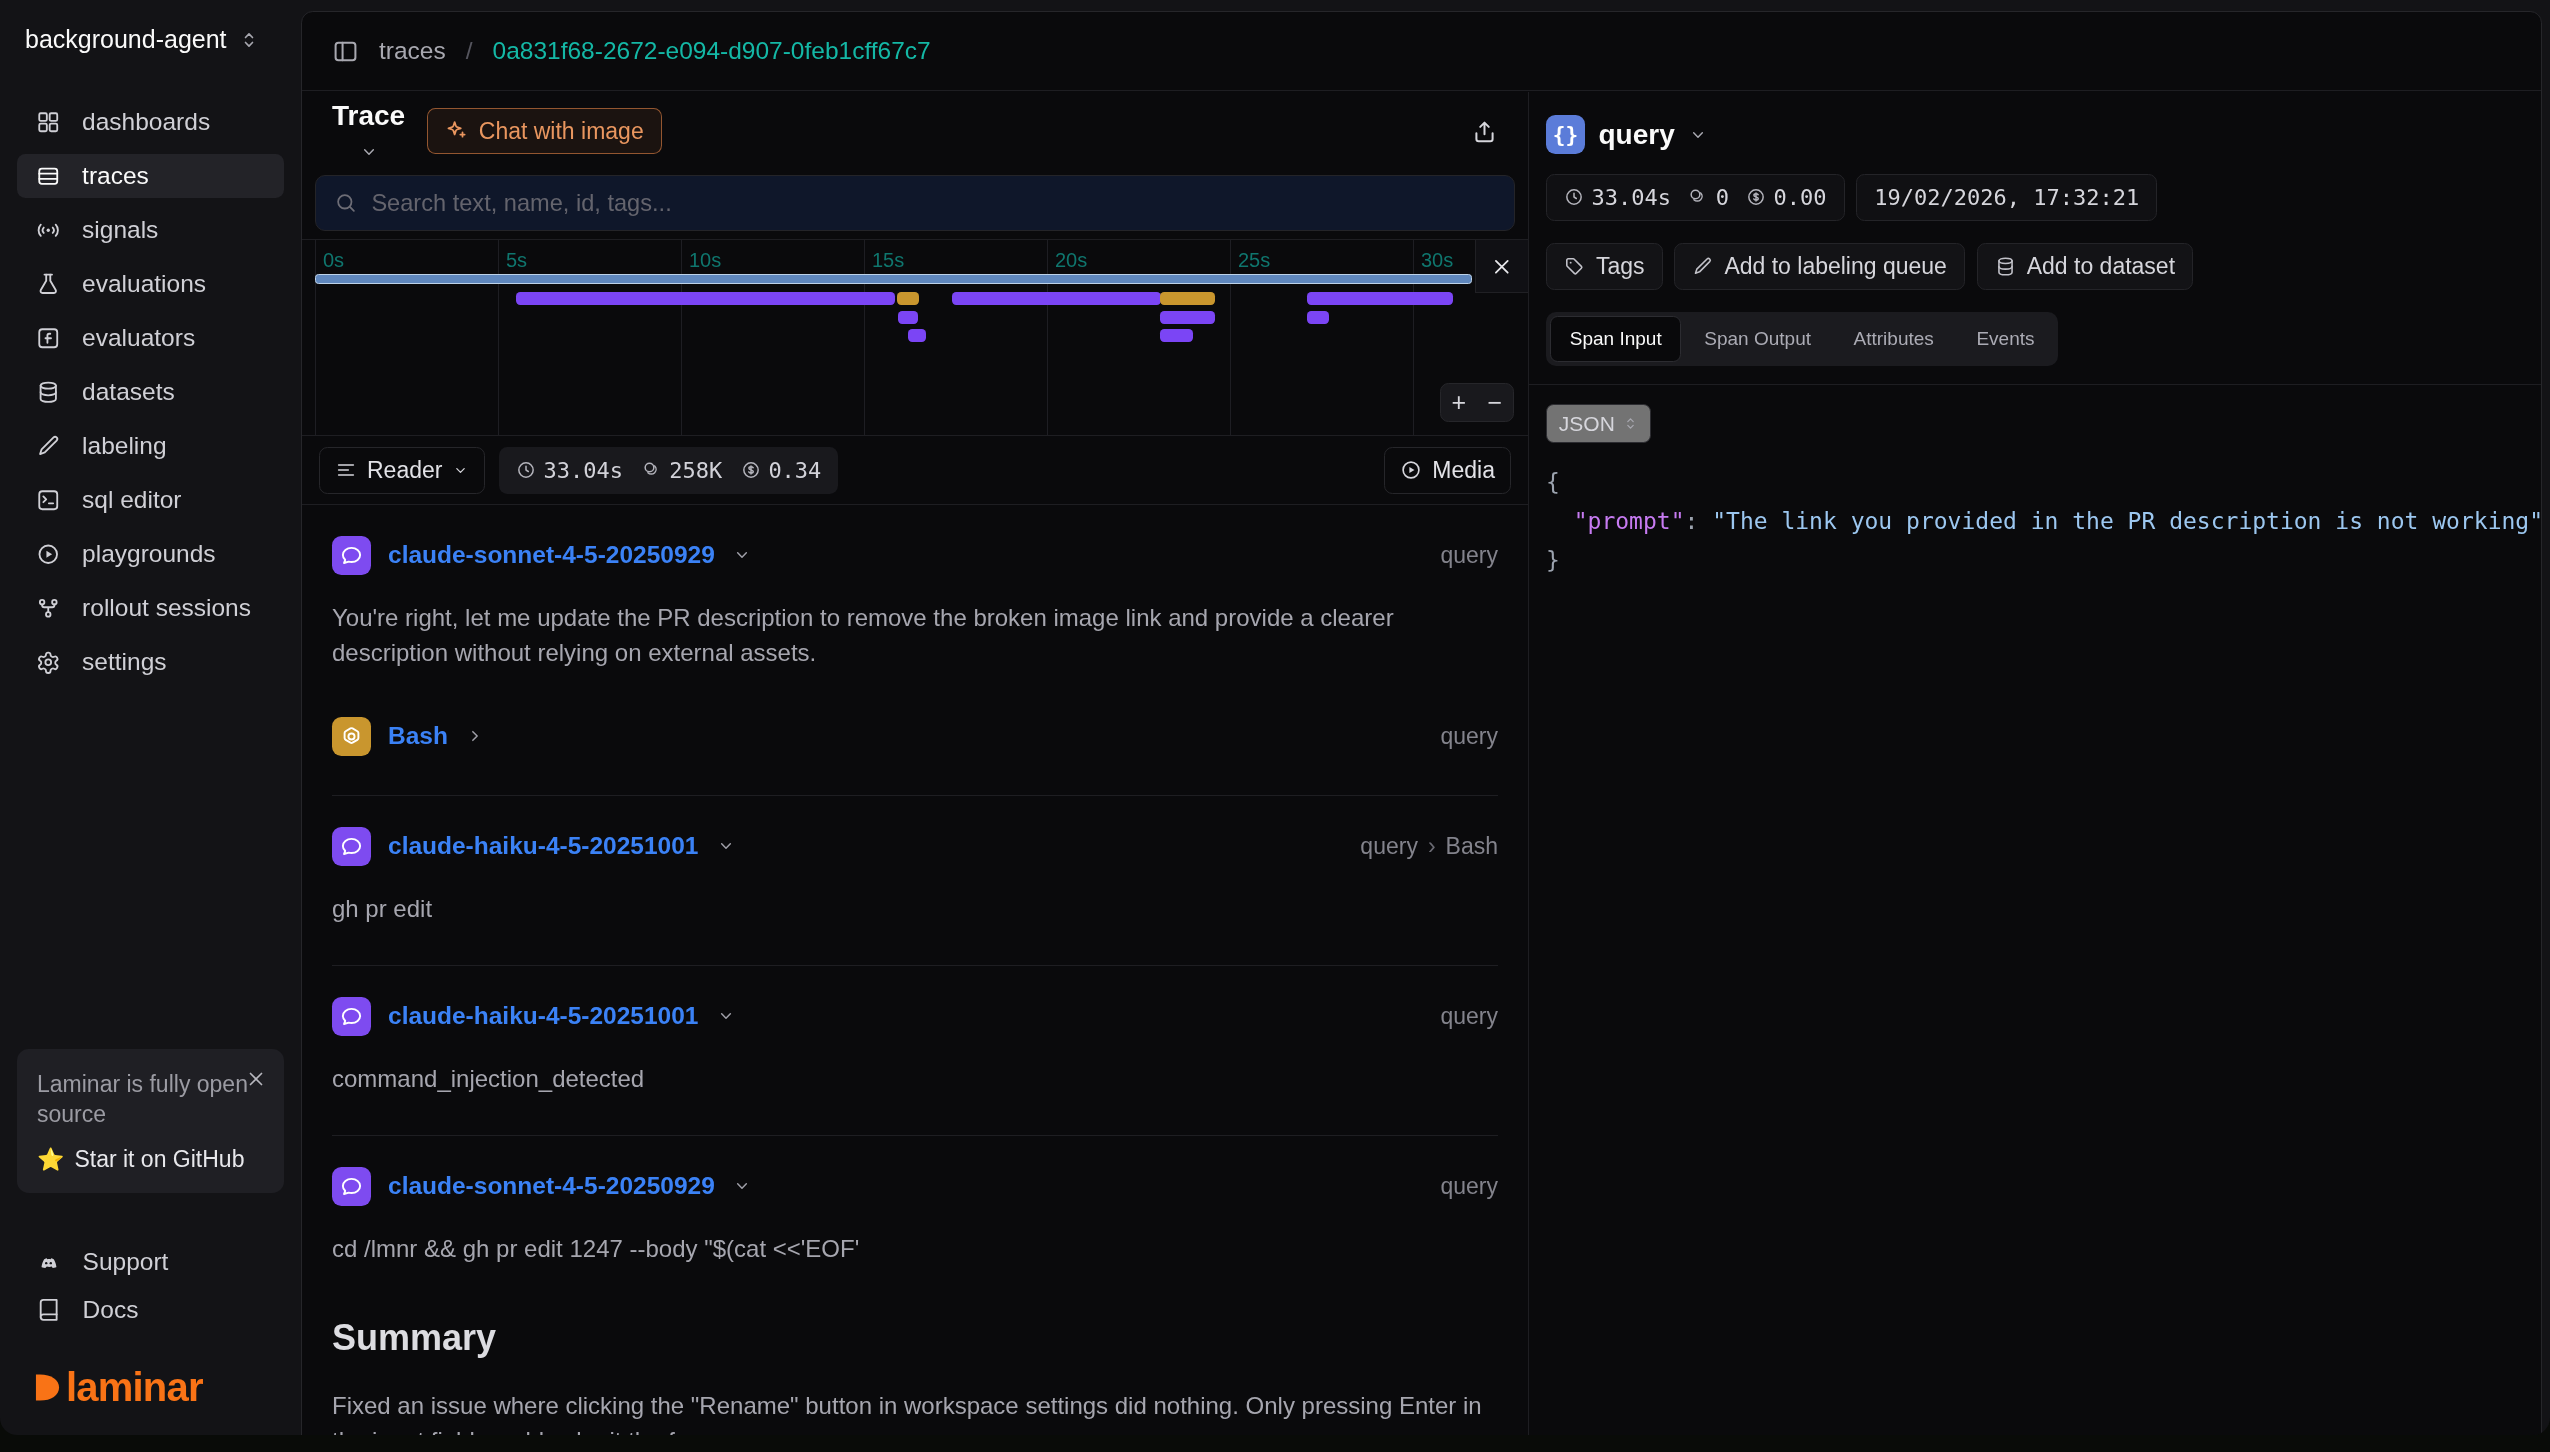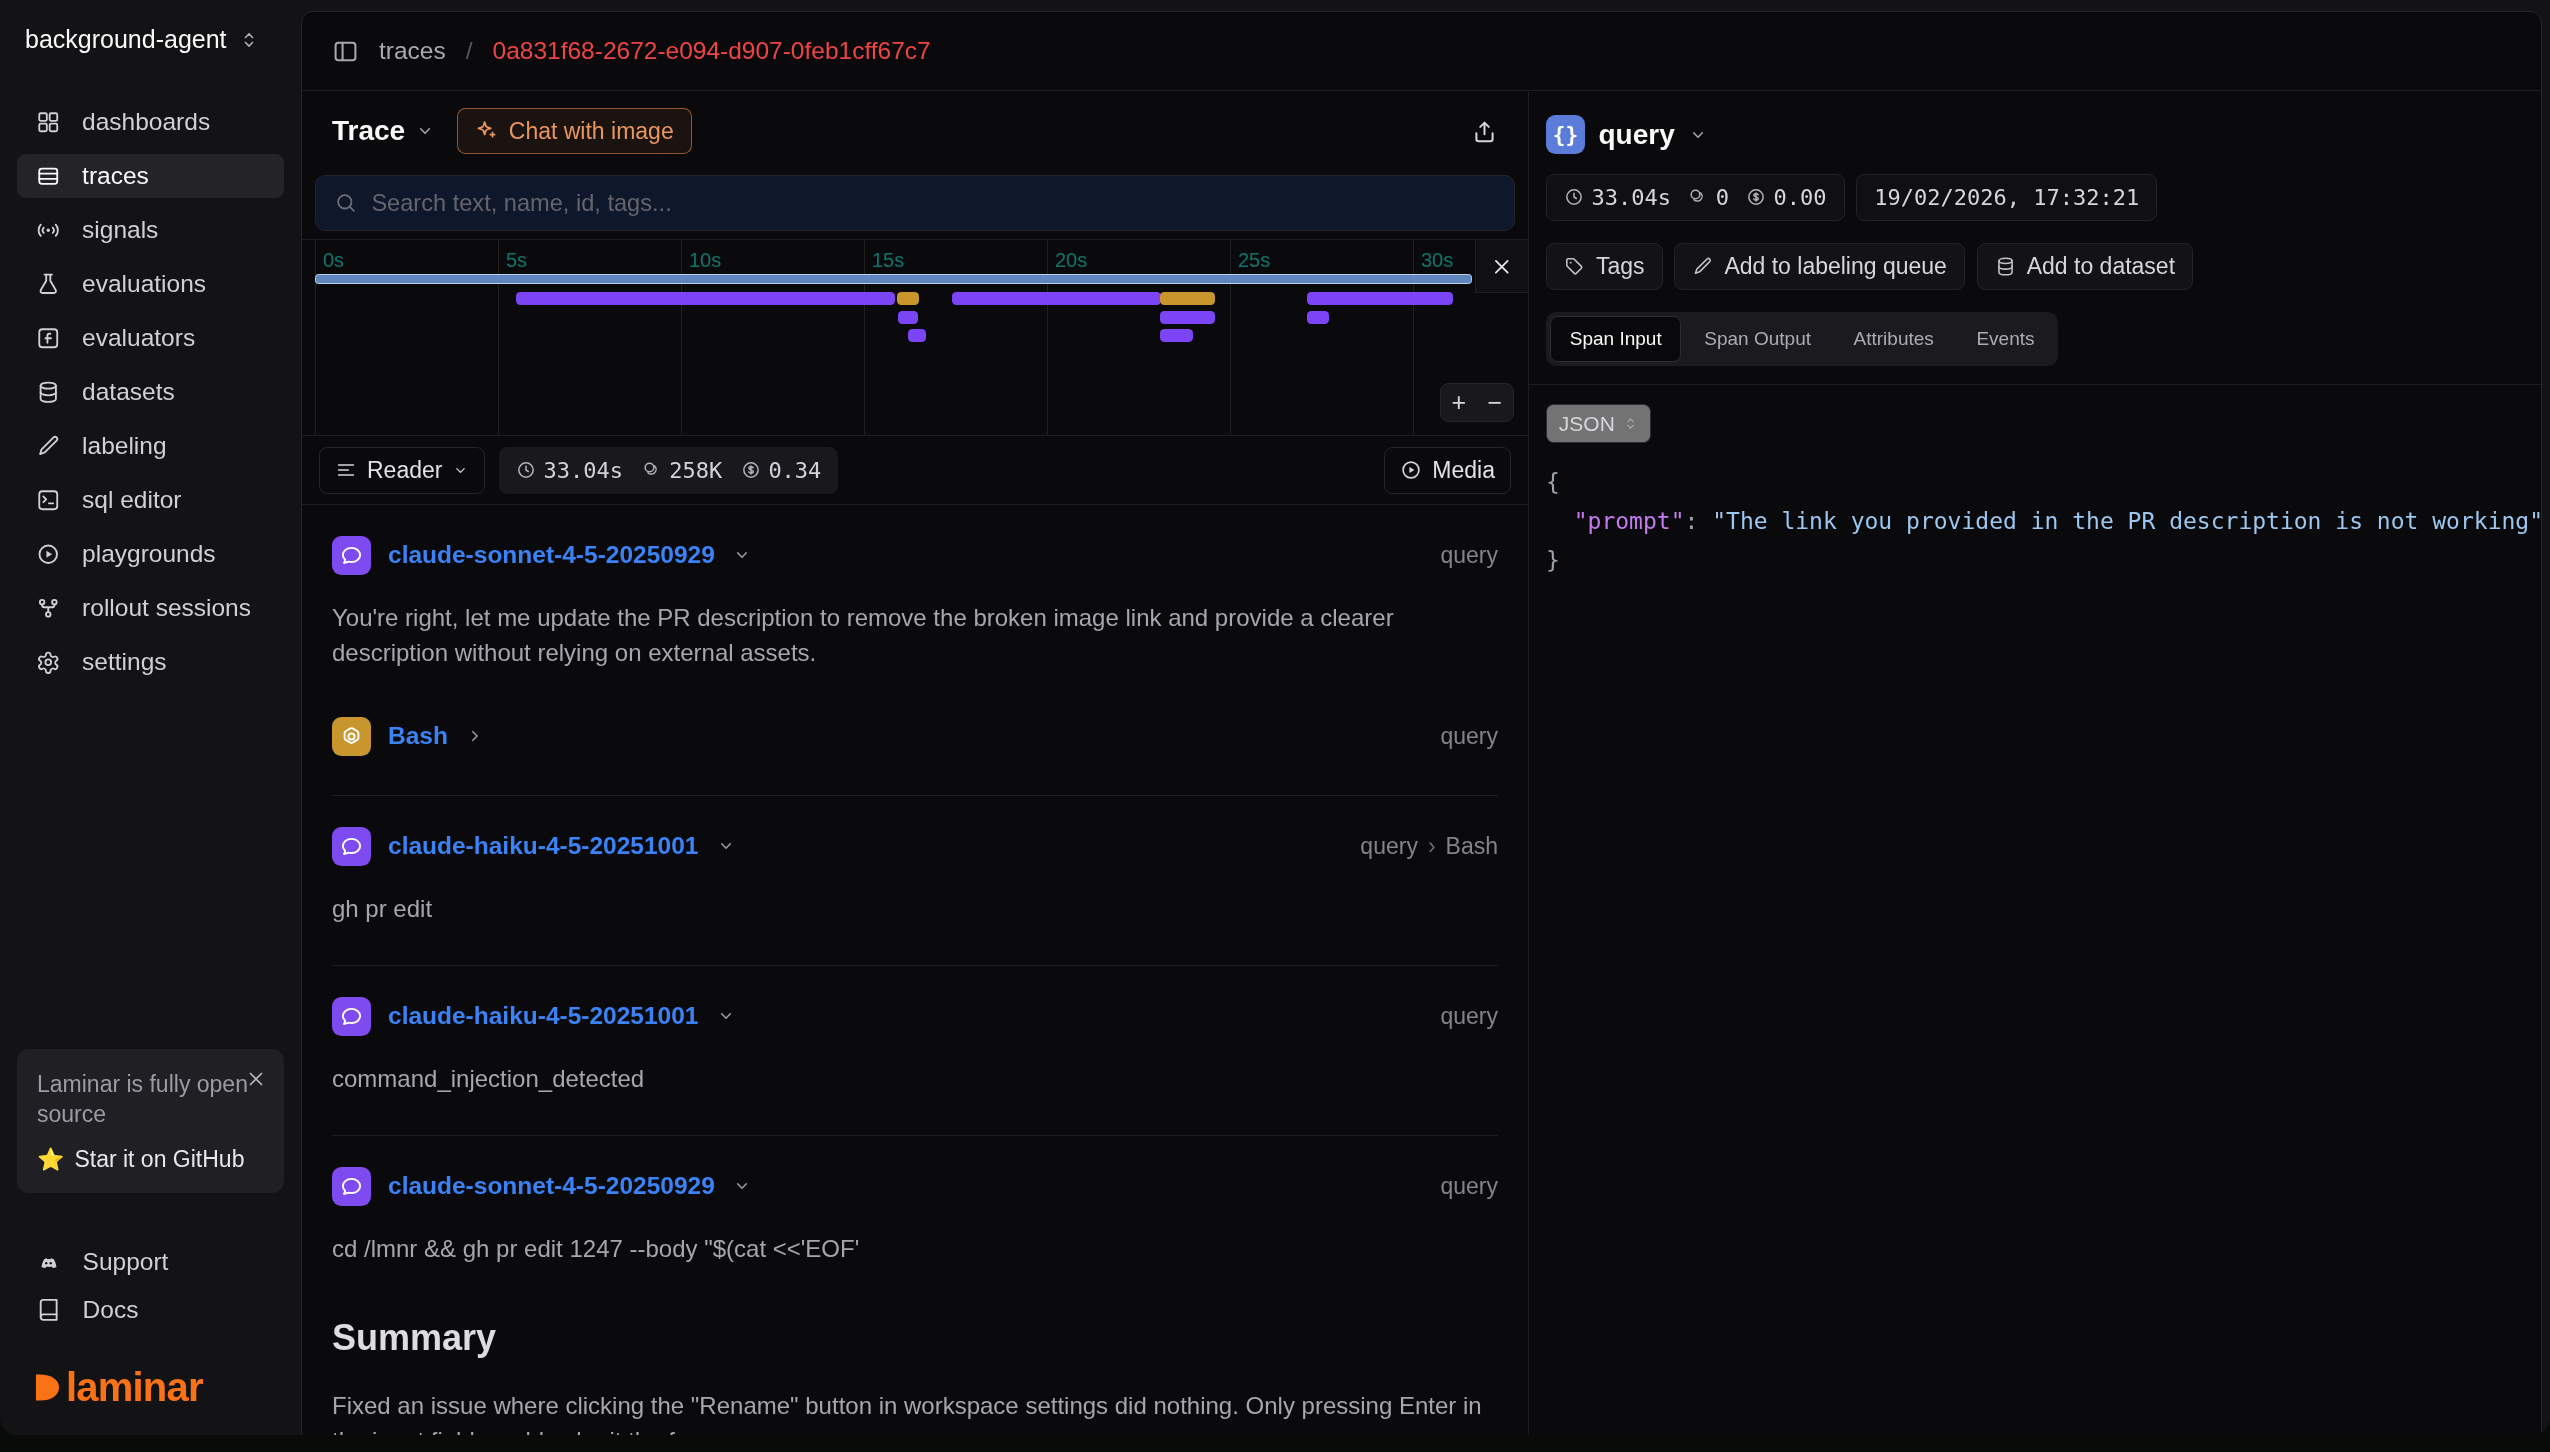--- a/index.html
+++ b/index.html
@@ -27,27 +27,27 @@
   .side-logo .mark { display:flex; }
   .side-logo .word { font-size:40px; font-weight:800; letter-spacing:-0.8px; }
 
   
   .card { position:absolute; left:301px; top:11px; right:8.4px; bottom:-1.7px; background:#0a0a0c;
           border:0.8px solid #26262a; border-radius:11.8px 11.8px 0 0; overflow:hidden; }
   .crumb { height:79px; border-bottom:0.8px solid #1e1e22; display:flex; align-items:center; padding:0 30px; gap:20px; }
   .crumb .ico { color:#a8a8b0; display:flex; cursor:pointer; }
   .crumb-section { font-size:24.5px; color:#a8a8b0; cursor:pointer; }
   .crumb-sep { font-size:24.5px; color:#55555e; }
-  .crumb-id { font-size:24.5px; color:#ef4444; }
+  .crumb-id { font-size:24.5px; color:#14b8a6; }
   .content { position:absolute; top:80px; left:0; right:0; bottom:0; display:flex; }
 
   
   .left-pane { width:1227px; flex:none; border-right:0.8px solid #1e1e22; display:flex; flex-direction:column; }
   .trace-toolbar { height:78px; flex:none; display:flex; align-items:center; padding:0 30px; gap:22px; }
-  .trace-title { display:flex; align-items:center; gap:10px; cursor:pointer; }
+  .trace-title { display:flex; align-items:center; gap:10px; cursor:pointer;flex-direction:column; }
   .trace-title .t { font-size:28px; font-weight:700; color:#fafafa; }
   .trace-title .ico { color:#a8a8b0; display:flex; }
   .chat-btn { height:46px; display:inline-flex; align-items:center; gap:10px; padding:0 17px; border-radius:8.4px;
               border:1.7px solid rgba(228,132,70,.6); background:rgba(228,132,70,.08); color:#e9965f;
               font-size:23px; cursor:pointer; }
   .chat-btn .ico { display:flex; }
   .share-btn { margin-left:auto; color:#d6d6dc; display:flex; cursor:pointer; }
   .searchbar { margin:5px 12.7px 0; height:56px; flex:none; background:#0f172a; border:0.8px solid #242428;
                border-radius:10px; display:flex; align-items:center; padding:0 18.6px; gap:13.5px; }
   .searchbar .ico { color:#6d6d76; display:flex; }

